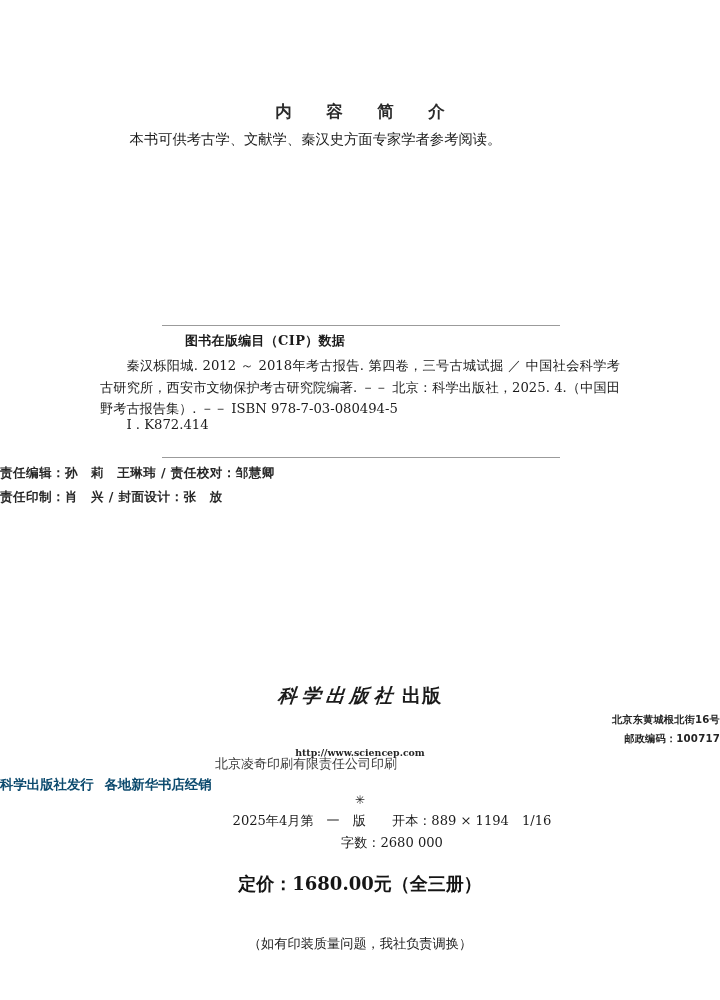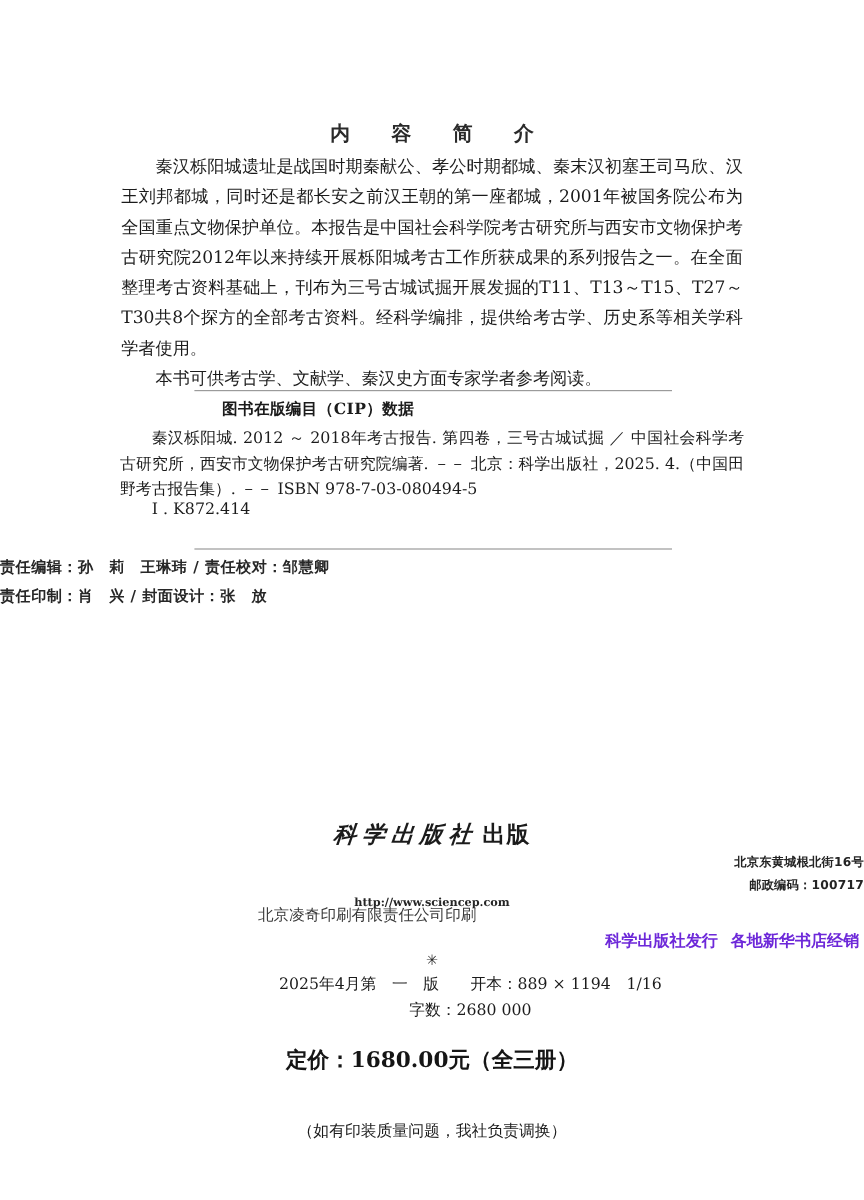--- a/index.html
+++ b/index.html
@@ -170,26 +170,26 @@
     width: 612px;
     text-align: center;
     font-size: 13px;
     line-height: 21px;
     color: #3a3a3a;
   }
   .distributor {
     position: absolute;
     left: 0;
     top: 774px;
-    width: 716px;
-    text-align: right;
+    width: 656px;
+    text-align: left;
     font-size: 13.4px;
     line-height: 21px;
     font-weight: bold;
-    color: #6d28d9;
+    color: #0c4a6e;
   }
   .distributor .gap { display: inline-block; width: 0.8em; }
 
   .star {
     position: absolute;
     left: 0;
     top: 793px;
     width: 720px;
     text-align: center;
     font-size: 12px;
@@ -233,21 +233,20 @@
   }
 </style>
 </head>
 <body>
 
 <div class="page">
 
   <div class="intro-title">内　容　简　介</div>
 
   <div class="intro-body">
-    <p>秦汉栎阳城遗址是战国时期秦献公、孝公时期都城、秦末汉初塞王司马欣、汉王刘邦都城，同时还是都长安之前汉王朝的第一座都城，2001年被国务院公布为全国重点文物保护单位。本报告是中国社会科学院考古研究所与西安市文物保护考古研究院2012年以来持续开展栎阳城考古工作所获成果的系列报告之一。在全面整理考古资料基础上，刊布为三号古城试掘开展发掘的T11、T13～T15、T27～T30共8个探方的全部考古资料。经科学编排，提供给考古学、历史系等相关学科学者使用。</p>
     <p>本书可供考古学、文献学、秦汉史方面专家学者参考阅读。</p>
   </div>
 
   <div class="rule rule-top"></div>
   <div class="rule rule-bottom"></div>
 
   <div class="cip-heading">图书在版编目（CIP）数据</div>
 
   <div class="cip-body">
     <p>秦汉栎阳城. 2012 ～ 2018年考古报告. 第四卷，三号古城试掘 ／ 中国社会科学考古研究所，西安市文物保护考古研究院编著. －－ 北京：科学出版社，2025. 4.（中国田野考古报告集）. －－ ISBN 978-7-03-080494-5</p>

